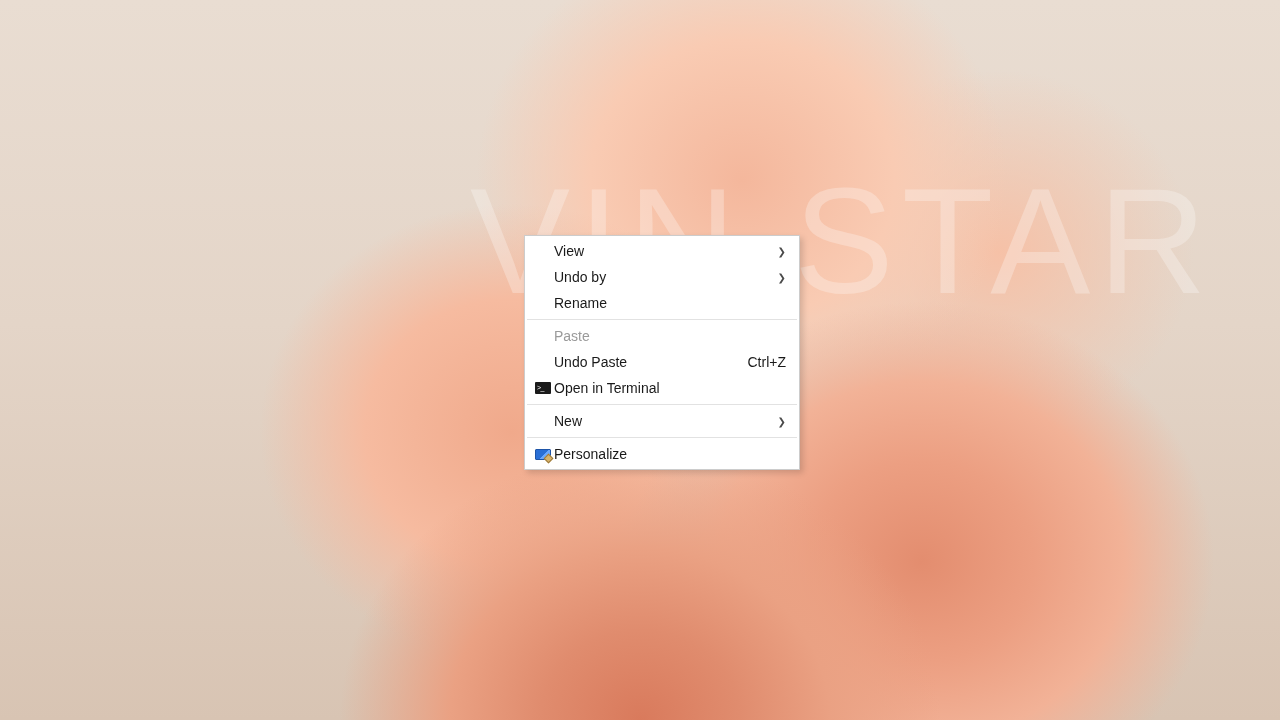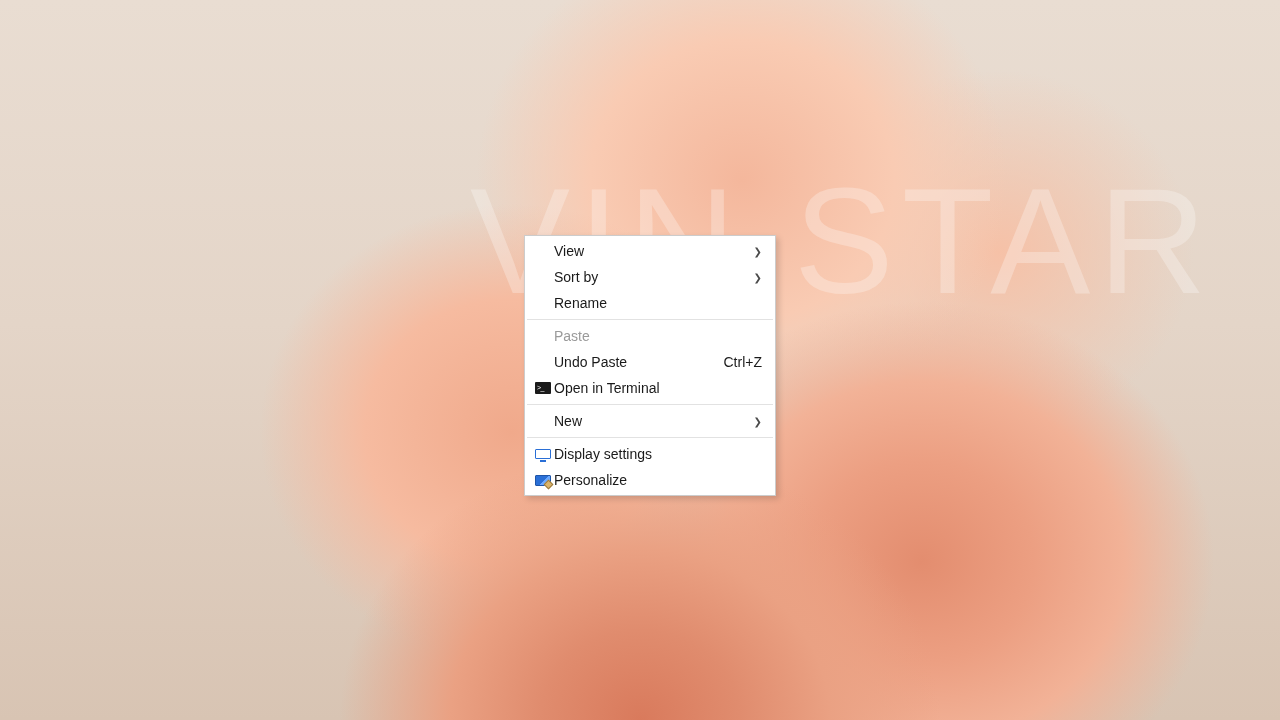--- a/index.html
+++ b/index.html
@@ -37,21 +37,21 @@
       letter-spacing: 8px;
       color: rgba(255, 255, 255, 0.28);
       white-space: nowrap;
       user-select: none;
       pointer-events: none;
     }
 
     
     .context-menu {
       position: absolute;
-      width: 252px;
+      width: 276px;
       background: #ffffff;
       border: 1px solid #cccccc;
       box-shadow: 3px 3px 6px rgba(0,0,0,0.15);
       font-size: 14px;
       color: #1a1a1a;
       padding: 2px 1px;
     }
 
     .menu-item {
       display: flex;
@@ -154,21 +154,21 @@
   <div class="context-menu" style="left:524px;top:235px;">
 
     <div class="menu-item">
       <span class="menu-icon"></span>
       <span class="menu-label">View</span>
       <span class="menu-chevron">❯</span>
     </div>
 
     <div class="menu-item">
       <span class="menu-icon"></span>
-      <span class="menu-label">Sort by</span>
+      <span class="menu-label">Undo by</span>
       <span class="menu-chevron">❯</span>
     </div>
 
     <div class="menu-item">
       <span class="menu-icon"></span>
       <span class="menu-label">Rename</span>
     </div>
 
     <div class="menu-sep"></div>
 
@@ -193,26 +193,20 @@
     <div class="menu-sep"></div>
 
     <div class="menu-item">
       <span class="menu-icon"></span>
       <span class="menu-label">New</span>
       <span class="menu-chevron">❯</span>
     </div>
 
     <div class="menu-sep"></div>
 
-    <div class="menu-item">
-      <span class="menu-icon">
-          <span class="icon-display"></span>
-        </span>
-      <span class="menu-label">Display settings</span>
-    </div>
 
     <div class="menu-item">
       <span class="menu-icon">
           <span class="icon-personalize"></span>
         </span>
       <span class="menu-label">Personalize</span>
     </div>
 
   </div>
 </div>

